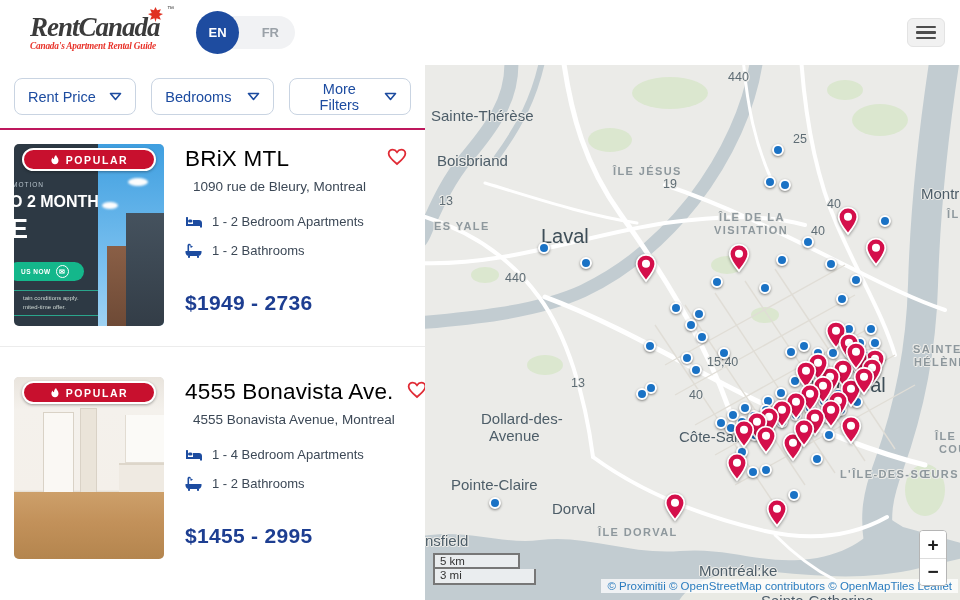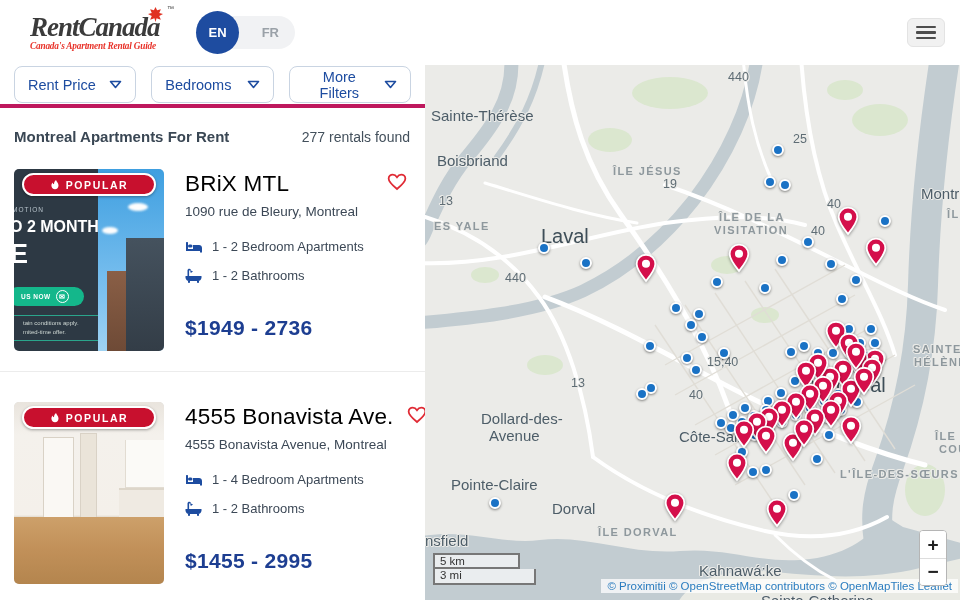--- a/index.html
+++ b/index.html
@@ -18,35 +18,35 @@
   .lang-en { position:absolute; left:-2px; top:-5px; width:43px; height:43px; border-radius:50%; background:#1e4ca0; color:#fff; font-size:13px; font-weight:bold; display:flex; align-items:center; justify-content:center; }
   .lang-fr { position:absolute; right:16px; top:0; height:33px; display:flex; align-items:center; color:#9aa1a8; font-size:13px; font-weight:bold; }
   .spacer { flex:1; }
   .menu-btn { width:38px; height:29px; background:#f1f1f1; border:1px solid #e3e3e3; border-radius:6px; display:flex; flex-direction:column; justify-content:center; align-items:center; gap:3px; cursor:pointer; }
   .menu-btn span { display:block; width:20px; height:2.6px; background:#4d4d4d; border-radius:1px; }
 
   
   .content { display:flex; height:535px; }
   .left { width:425px; background:#fff; display:flex; flex-direction:column; overflow:hidden; }
 
-  .filter-bar { height:65px; display:flex; align-items:center; gap:15px; padding:0 14px; border-bottom:4px solid #be185d; }
+  .filter-bar { height:65px; display:flex; align-items:center; gap:15px; padding:0 14px; border-bottom:2px solid #be185d; }
   .filter-btn { flex:1; height:37px; background:#fff; border:1px solid #c9d4e2; border-radius:8px; color:#1d4ca0; font-size:14.5px; display:flex; align-items:center; justify-content:space-between; padding:0 13px; cursor:pointer; }
   .chev { flex-shrink:0; margin-left:8px; }
 
   .results-head { display:flex; justify-content:space-between; align-items:center; padding:20px 15px 10px 14px; }
   .results-title { font-size:15px; font-weight:bold; color:#3a4754; }
   .results-count { font-size:14px; color:#43505c; }
 
   .card { display:flex; padding:14px 14px 16px 14px; }
   .card.second { border-top:1px solid #ececec; margin-top:4px; padding-top:30px; }
   .card-img { position:relative; width:150px; height:182px; border-radius:5px; overflow:hidden; flex-shrink:0; background:#ddd; cursor:pointer; }
   .badge { position:absolute; left:8px; right:8px; top:4px; height:23px; background:#c8102e; border:2px solid #fff; border-radius:13px; color:#fff; font-size:10.5px; font-weight:bold; letter-spacing:1.6px; display:flex; align-items:center; justify-content:center; gap:6px; box-shadow:0 1px 3px rgba(0,0,0,.35); z-index:3; }
   .card-body { flex:1; position:relative; padding-left:21px; padding-top:2px; }
   .card-title { color:#000000; font-size:22.5px; font-weight:500; letter-spacing:0.2px; white-space:nowrap; overflow:hidden; max-width:208px; cursor:pointer; }
-  .card-addr { margin-top:7px; font-size:13.5px; color:#3c4856; }
+  .card-addr { margin-top:7px; font-size:13.5px; color:#3c4856;margin-left:8px; }
   .heart { position:absolute; right:4px; top:4px; cursor:pointer; }
   .heart.edge { right:-16px; }
   .features { margin-top:20px; }
   .feat-row { display:flex; align-items:center; gap:10px; font-size:13px; color:#3c4856; margin-bottom:14px; }
   .feat-row svg { flex-shrink:0; }
   .price { margin-top:33px; font-size:21px; font-weight:bold; color:#1d3e91; letter-spacing:0.3px; }
 
   
   .promo-left { position:absolute; left:0; top:0; width:56%; height:100%; background:#2d3944; }
   .promo-right { position:absolute; right:0; top:0; width:44%; height:100%; background:linear-gradient(180deg,#3f9fe0 0%,#7ec2f0 70%,#9fd2f2 100%); }
@@ -137,24 +137,20 @@
             </svg>
         </button>
         <button class="filter-btn">
           <span>More Filters</span>
           <svg class="chev" width="13" height="9" viewBox="0 0 13 9">
               <polygon points="1.5,1.5 11.5,1.5 6.5,7.5" fill="none" stroke="#1d4ca0" stroke-width="1.6" stroke-linejoin="round"></polygon>
             </svg>
         </button>
       </div>
 
-      <div class="results-head">
-        <span class="results-title">Montreal Apartments For Rent</span>
-        <span class="results-count">277 rentals found</span>
-      </div>
 
       <div class="card">
         <div class="card-img">
           <div class="promo-left">
             <div class="promo-tag">MOTION</div>
             <div class="promo-l1">O 2 MONTHS</div>
             <div class="promo-l2">E</div>
             <div class="promo-cta">
               <span>US NOW</span>
               <span class="env">✉</span>
@@ -341,21 +337,21 @@
           <span class="map-label" style="left: 254px; top: 363px;">Côte-Sain</span>
           <span class="map-label" style="left: 56px; top: 345px;">Dollard-des-</span>
           <span class="map-label" style="left: 64px; top: 362px;">Avenue</span>
           <span class="map-label" style="left: 26px; top: 411px;">Pointe-Claire</span>
           <span class="map-label" style="left: 127px; top: 435px;">Dorval</span>
           <span class="map-label area" style="left: 139px; top: 461px; margin-left: 26px;">ÎLE DORVAL</span>
           <span class="map-label" style="left: 0px; top: 467px;">nsfield</span>
           <span class="map-label area" style="left: 407px; top: 403px;">L'ÎLE-DES-SŒURS</span>
           <span class="map-label area" style="left: 502px; top: 365px;">ÎLE DE L</span>
           <span class="map-label area" style="left: 506px; top: 378px;">COUVÉ</span>
-          <span class="map-label" style="left: 274px; top: 497px;">Kahnawá:ke</span>
+          <span class="map-label" style="left: 274px; top: 497px;">Montréal:ke</span>
           <span class="map-label" style="left: 336px; top: 527px;">Sainte-Catherine</span>
           <div class="dot" style="left: 347px; top: 79px;"></div>
           <div class="dot" style="left: 339px; top: 111px;"></div>
           <div class="dot" style="left: 354px; top: 114px;"></div>
           <div class="dot" style="left: 454px; top: 150px;"></div>
           <div class="dot" style="left: 113px; top: 177px;"></div>
           <div class="dot" style="left: 155px; top: 192px;"></div>
           <div class="dot" style="left: 377px; top: 171px;"></div>
           <div class="dot" style="left: 351px; top: 189px;"></div>
           <div class="dot" style="left: 400px; top: 193px;"></div>

